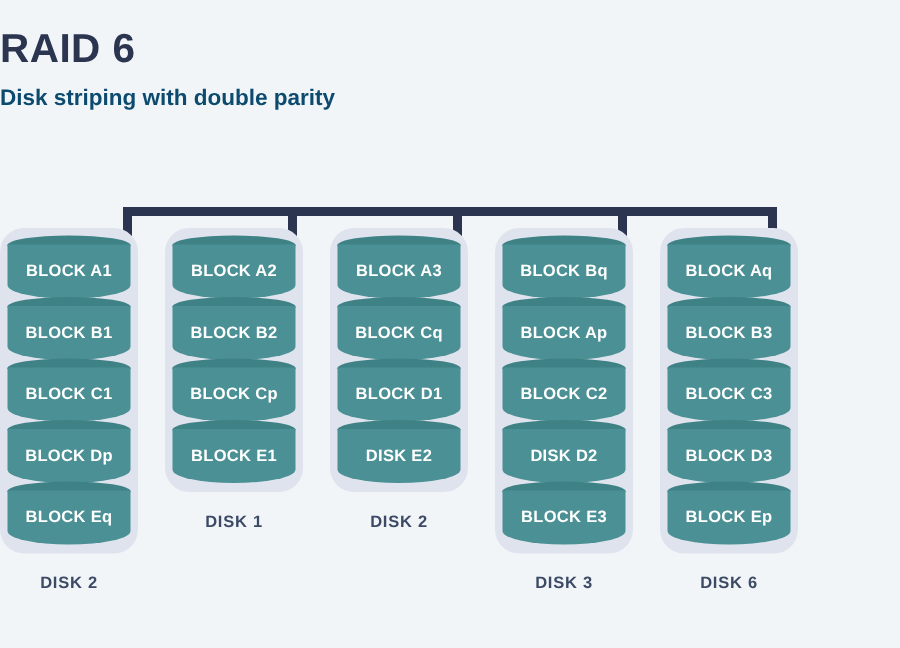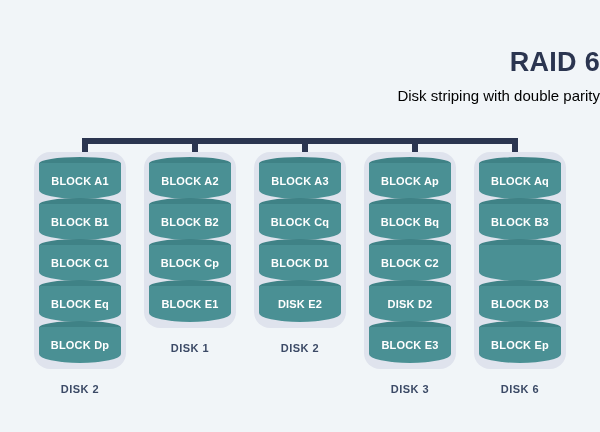--- a/index.html
+++ b/index.html
@@ -14,36 +14,37 @@
     overflow: hidden;
     position: relative;
   }
 
   
   .header {
     position: absolute;
     top: 0;
     left: 0;
     width: 600px;
-    text-align: right;
-    padding-top: 48px;
+    text-align: left;
+    padding-top: 18px;
   }
   .title {
     font-size: 27px;
     font-weight: bold;
     color: #2b3550;
     letter-spacing: 0.3px;
     line-height: 1.1;
     margin: 0;
   }
   .subtitle {
     font-size: 15px;
-    color: #000000;
+    color: #0c4a6e;
     margin: 9px 0 16px 0;
     line-height: 1.2;
+    font-weight: bold;
   }
 
   
   .bus {
     position: absolute;
     left: 82px;
     top: 138px;
     width: 436px;
     height: 6px;
     background: #2b3550;
@@ -54,21 +55,21 @@
     width: 6px;
     height: 32px;
     background: #2b3550;
   }
 
   
   .array {
     position: absolute;
     top: 152px;
     left: 0;
-    width: 600px;
+    width: 532px;
     display: flex;
     justify-content: center;
     gap: 18px;
   }
   .disk {
     width: 92px;
     display: flex;
     flex-direction: column;
     align-items: center;
   }
@@ -163,27 +164,27 @@
           <div class="label">BLOCK B1</div>
         </div>
         <div class="block">
           <div class="cap"></div>
           <div class="body"></div>
           <div class="label">BLOCK C1</div>
         </div>
         <div class="block">
           <div class="cap"></div>
           <div class="body"></div>
+          <div class="label">BLOCK Dp</div>
+        </div>
+        <div class="block">
+          <div class="cap"></div>
+          <div class="body"></div>
           <div class="label">BLOCK Eq</div>
         </div>
-        <div class="block">
-          <div class="cap"></div>
-          <div class="body"></div>
-          <div class="label">BLOCK Dp</div>
-        </div>
       </div>
     </div>
     <div class="disk-name">DISK 2</div>
   </div>
 
   <div class="disk">
     <div class="casing">
       <div class="stack">
         <div class="block">
           <div class="cap"></div>
@@ -237,30 +238,30 @@
     </div>
     <div class="disk-name">DISK 2</div>
   </div>
 
   <div class="disk">
     <div class="casing">
       <div class="stack">
         <div class="block">
           <div class="cap"></div>
           <div class="body"></div>
+          <div class="label">BLOCK Bq</div>
+        </div>
+        <div class="block">
+          <div class="cap"></div>
+          <div class="body"></div>
           <div class="label">BLOCK Ap</div>
         </div>
         <div class="block">
           <div class="cap"></div>
           <div class="body"></div>
-          <div class="label">BLOCK Bq</div>
-        </div>
-        <div class="block">
-          <div class="cap"></div>
-          <div class="body"></div>
           <div class="label">BLOCK C2</div>
         </div>
         <div class="block">
           <div class="cap"></div>
           <div class="body"></div>
           <div class="label">DISK D2</div>
         </div>
         <div class="block">
           <div class="cap"></div>
           <div class="body"></div>
@@ -280,20 +281,21 @@
           <div class="label">BLOCK Aq</div>
         </div>
         <div class="block">
           <div class="cap"></div>
           <div class="body"></div>
           <div class="label">BLOCK B3</div>
         </div>
         <div class="block">
           <div class="cap"></div>
           <div class="body"></div>
+          <div class="label">BLOCK C3</div>
         </div>
         <div class="block">
           <div class="cap"></div>
           <div class="body"></div>
           <div class="label">BLOCK D3</div>
         </div>
         <div class="block">
           <div class="cap"></div>
           <div class="body"></div>
           <div class="label">BLOCK Ep</div>

